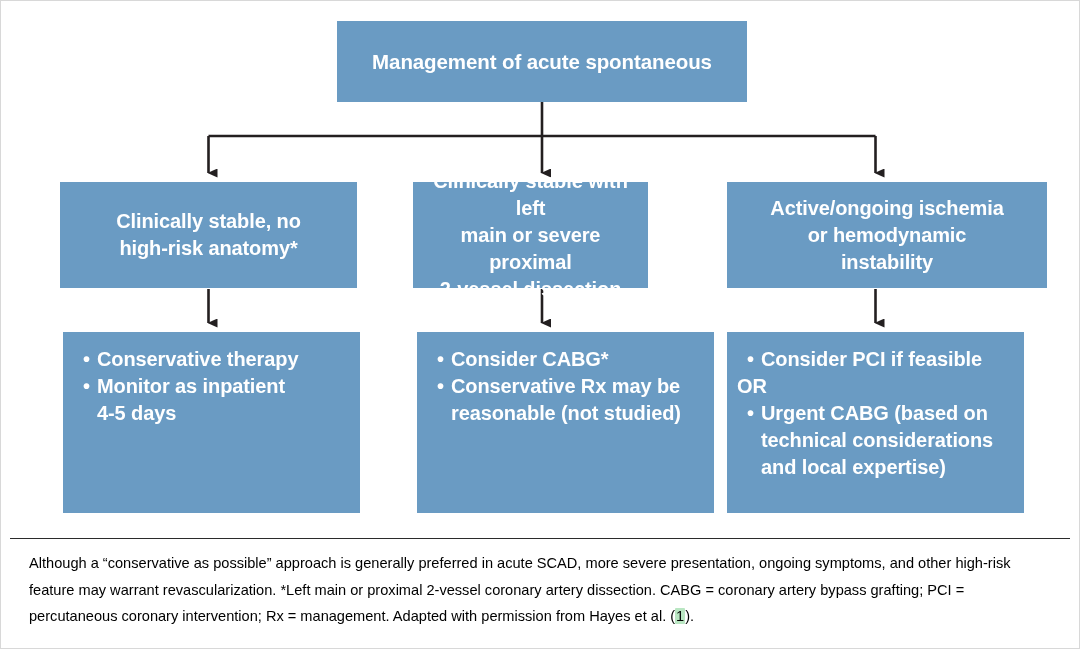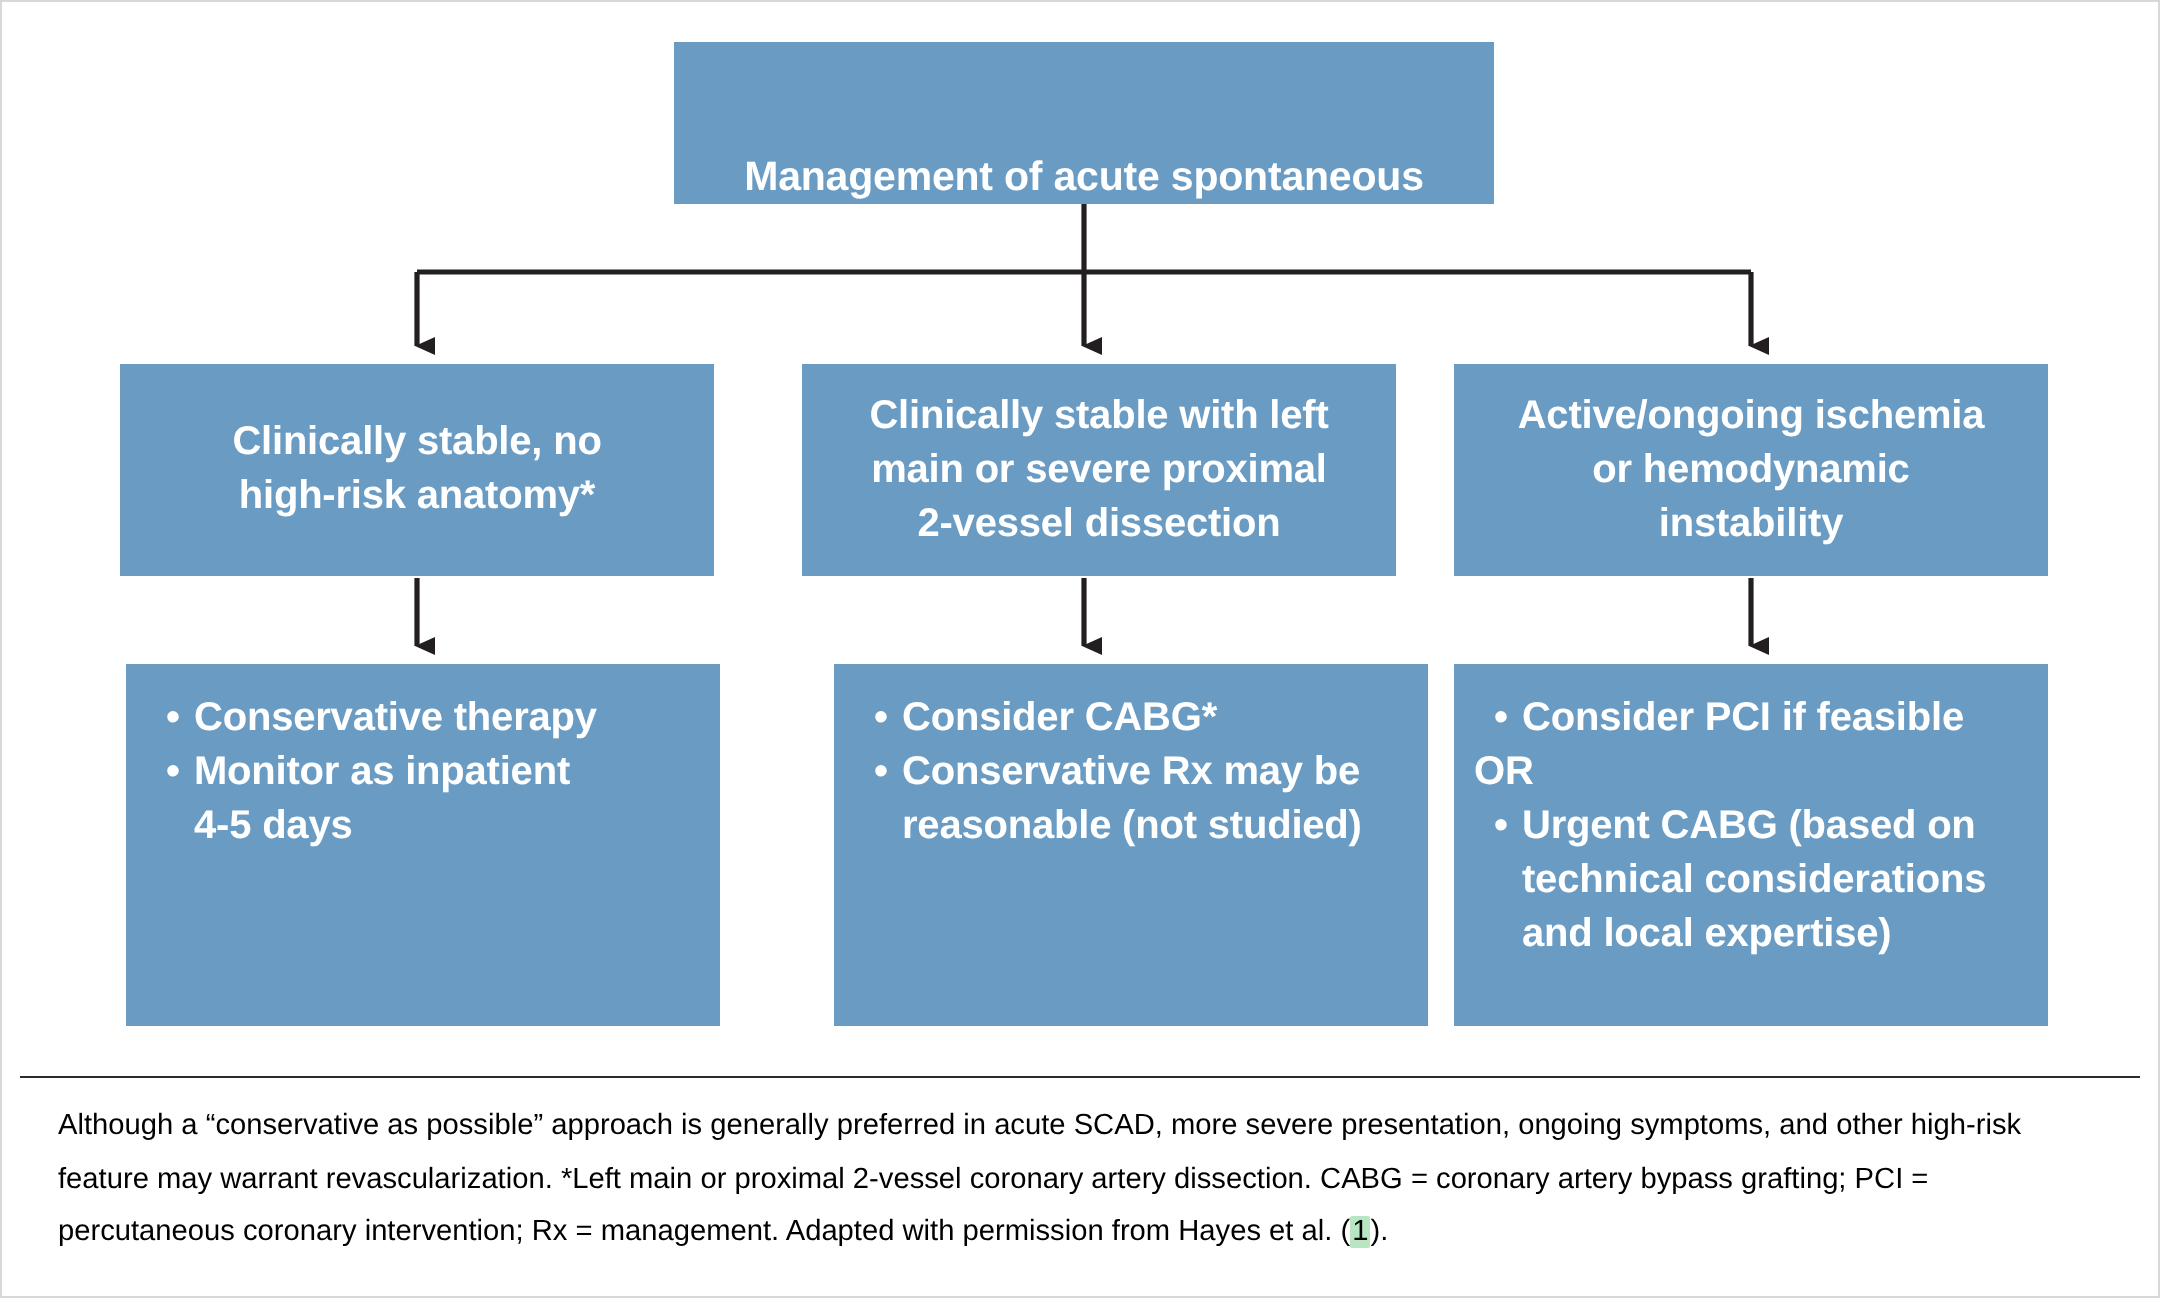--- a/index.html
+++ b/index.html
@@ -47,43 +47,43 @@
     letter-spacing: -0.1px;
   }
 
   
   .node-title {
     left: 336px;
     top: 20px;
     width: 410px;
     height: 81px;
     display: flex;
-    align-items: flex-end;
+    align-items: center;
     justify-content: center;
     text-align: center;
     font-size: 20.5px;
     line-height: 26px;
-    padding: 0 14px;
+    padding: 12px 14px;
   }
 
   
   .node-mid {
     top: 181px;
     height: 106px;
     display: flex;
     align-items: center;
     justify-content: center;
     text-align: center;
     font-size: 20px;
     line-height: 27px;
     padding: 0 10px;
   }
   .mid-1 { left: 59px;  width: 297px; }
-  .mid-2 { left: 400px; width: 297px; }
-  .mid-3 { left: 726px; width: 297px; }
+  .mid-2 { left: 412px; width: 235px; }
+  .mid-3 { left: 726px; width: 320px; }
 
   
   .node-bot {
     top: 331px;
     height: 181px;
     font-size: 20px;
     line-height: 27px;
     padding: 14px 10px 0 10px;
   }
   .bot-1 { left: 62px;  width: 297px; }

